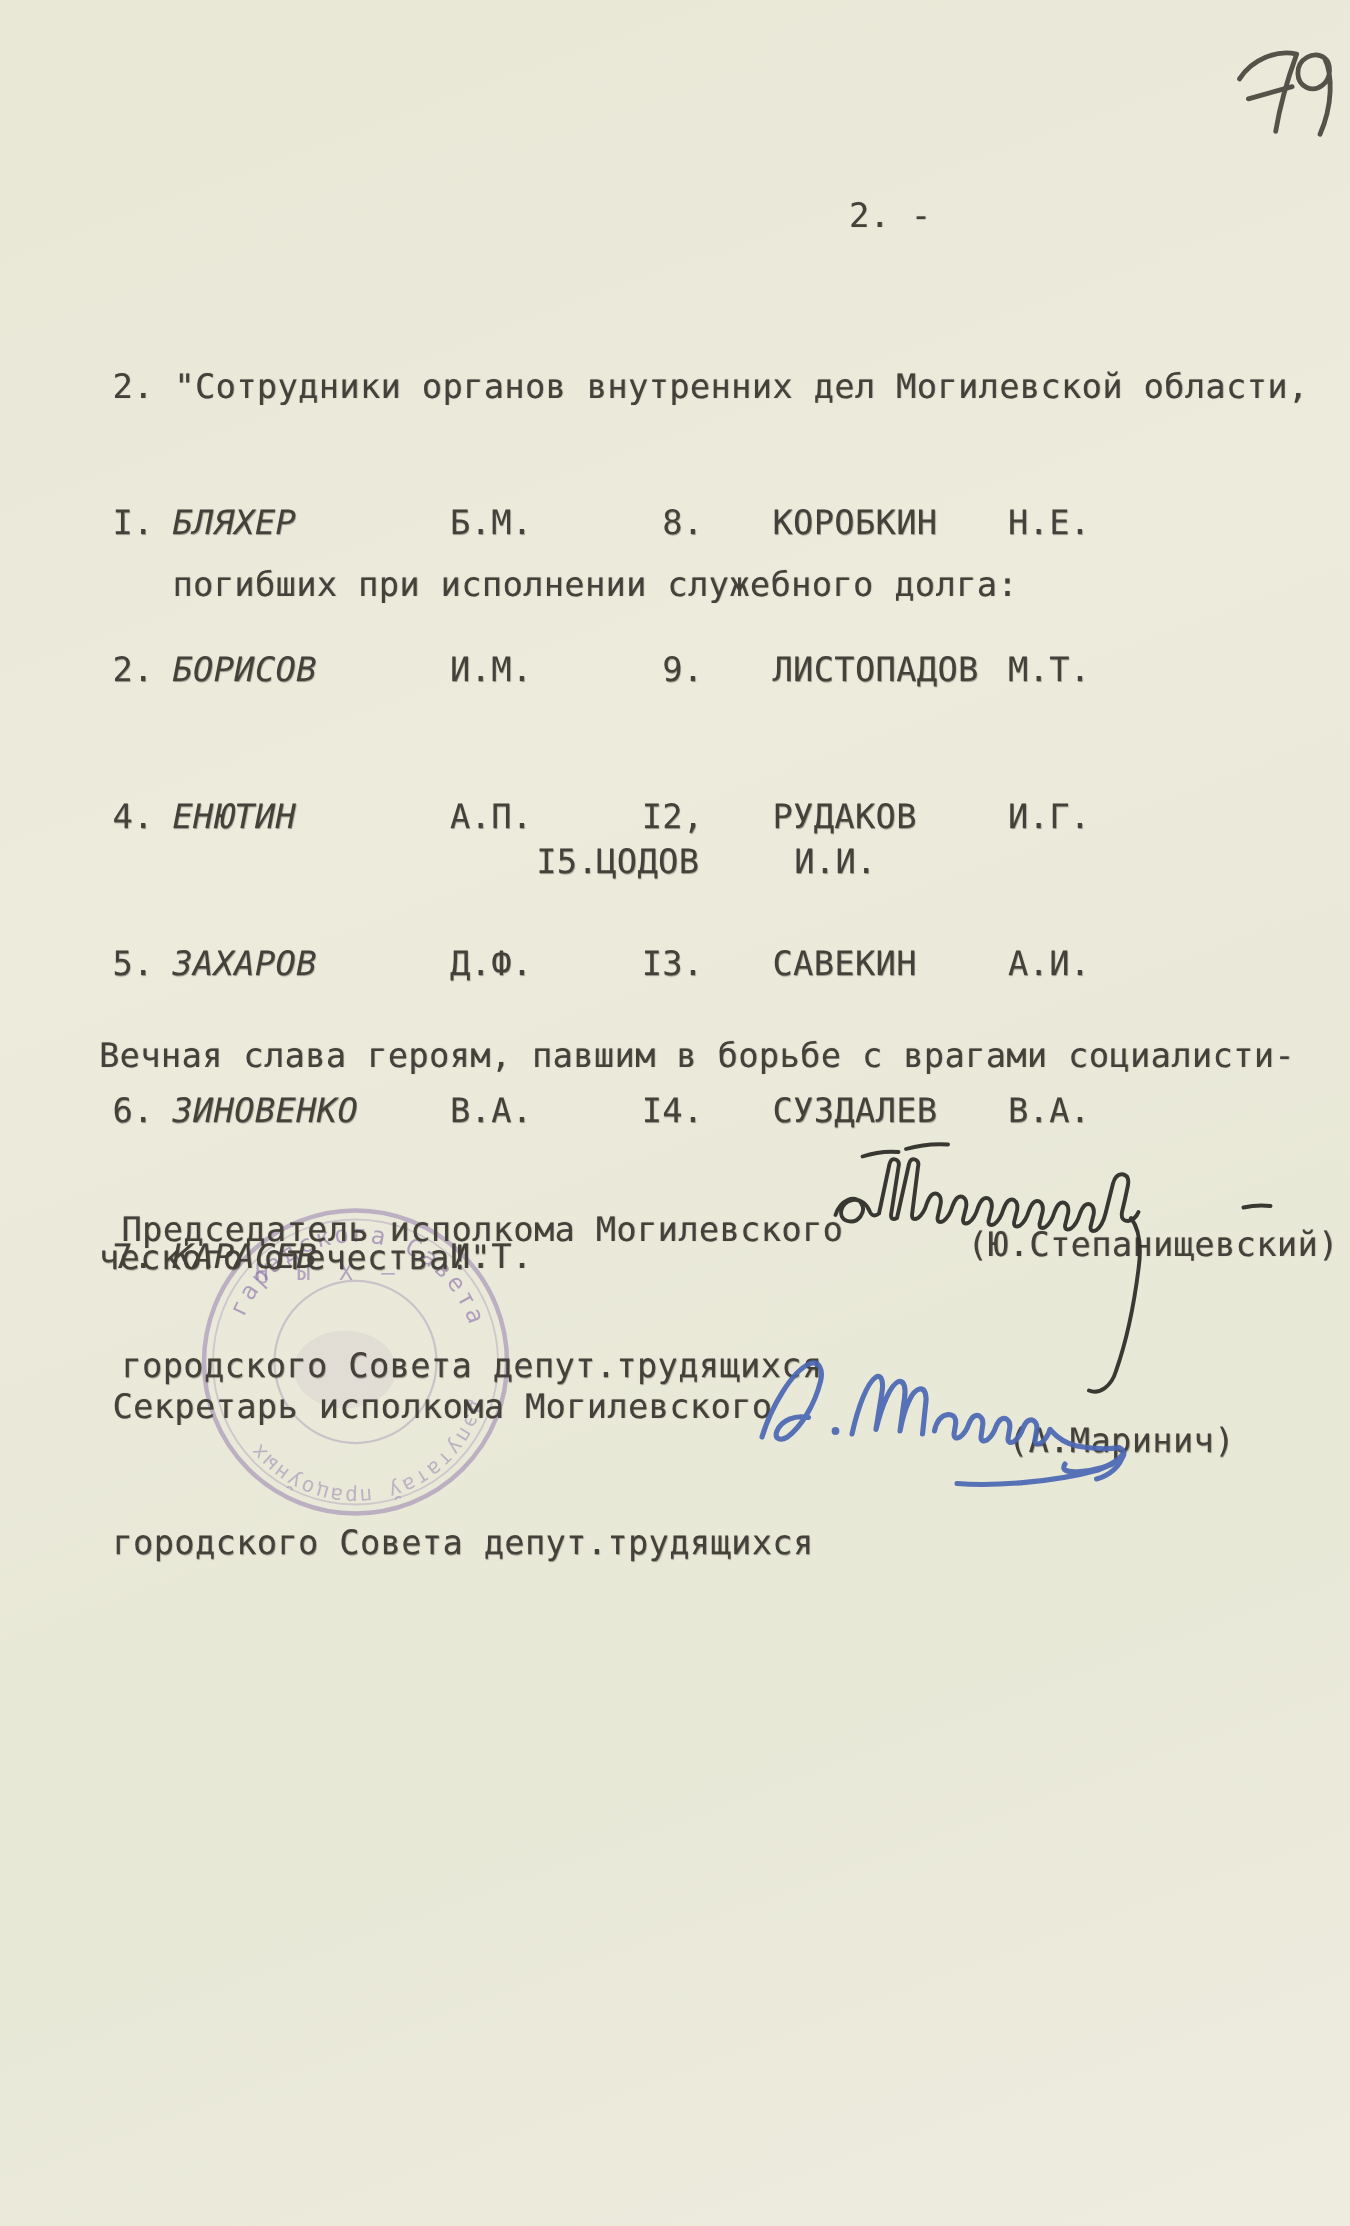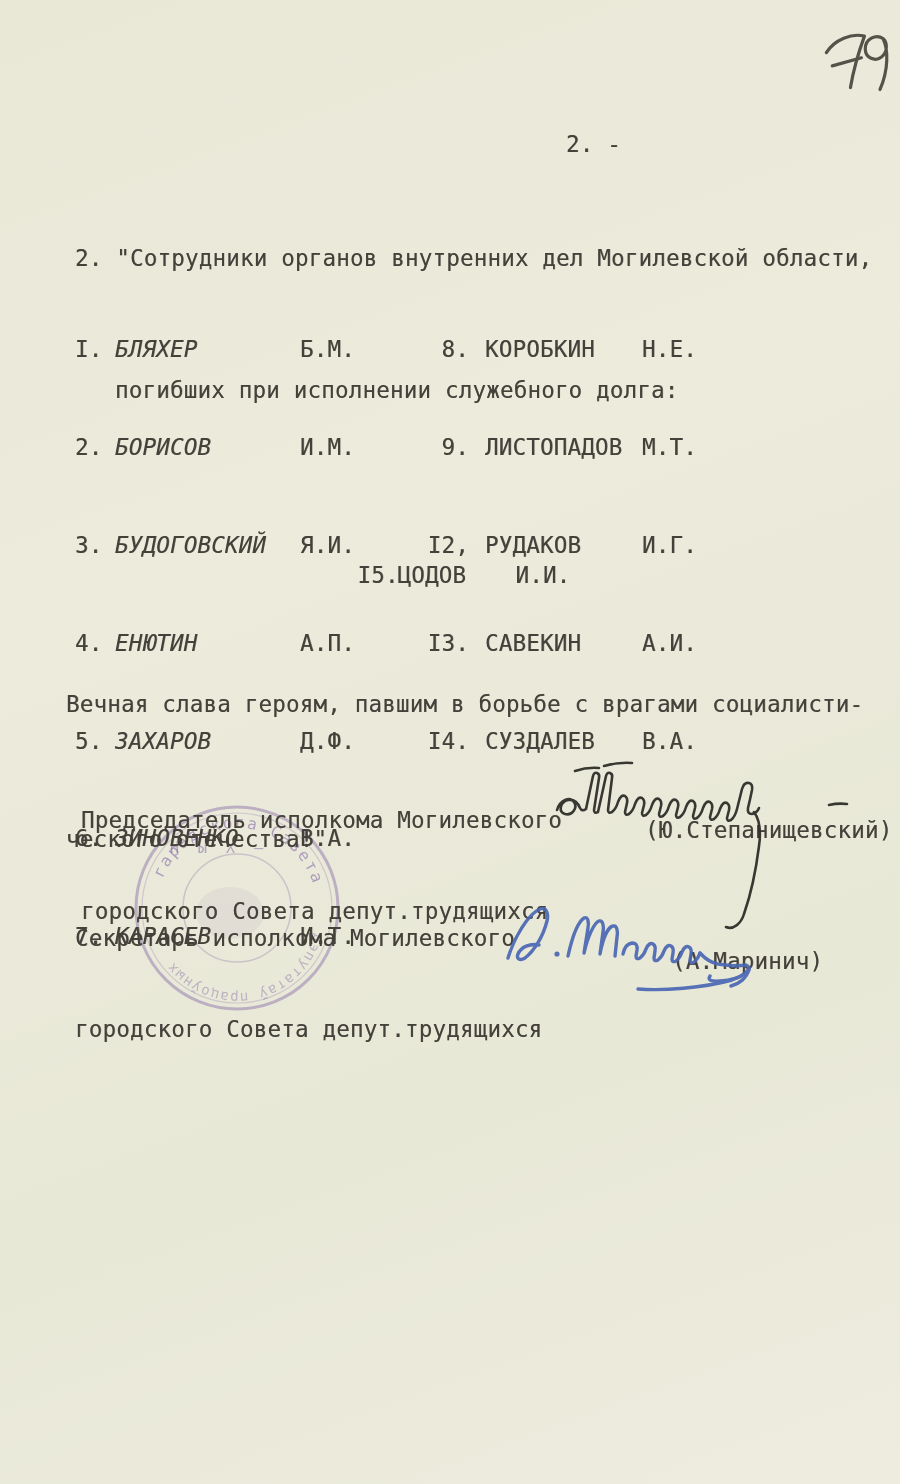--- a/index.html
+++ b/index.html
@@ -18,24 +18,24 @@
   .hand-num{position:absolute;left:818px;top:20px;}
   .intro{left:75px;top:178px;}
   .intro .l2{padding-left:40px;margin-top:36px;}
   .list-col{position:absolute;top:269px;}
   .list-left{left:75px;}
   .list-right{left:425px;}
   .lrow{height:33.9px;line-height:33.9px;white-space:pre;}
   .ln{display:inline-block;width:40px;}
   .ls{display:inline-block;width:185px;font-style:italic;}
   .lnr{display:inline-block;width:44px;text-align:right;margin-right:16px;}
-  .lsr{display:inline-block;width:157px;}
+  .lsr{display:inline-block;width:157px;margin-left:30px;}
   .row15{left:275px;top:527px;}
   .row15 .n15{display:inline-block;width:40px;}
-  .row15 .s15{display:inline-block;width:118px;}
+  .row15 .s15{display:inline-block;width:132px;}
   .slogan{left:66px;top:592px;line-height:45px;}
   .signer1{left:81px;top:745px;line-height:30.2px;}
   .name1{left:645px;top:814px;}
   .signer2{left:75px;top:863px;line-height:30.2px;}
   .name2{left:672px;top:909px;margin-top:36px;}
   .text-layer{position:absolute;inset:0;z-index:2;}
   .stamp-layer{position:absolute;left:130px;top:801px;z-index:1;}
   .sig-black{position:absolute;left:543px;top:746px;z-index:3;}
   .sig-blue{position:absolute;left:498px;top:896px;z-index:3;}
 </style>
@@ -78,21 +78,20 @@
     <div class="typed sheet-num">2. -</div>
 
     <div class="typed intro">
       <div class="l1">2. "Сотрудники органов внутренних дел Могилевской области,</div>
       <div class="l2">погибших при исполнении служебного долга:</div>
     </div>
 
     <div class="typed list-col list-left">
       <div class="lrow"><span class="ln">I.</span><span class="ls">БЛЯХЕР</span><span class="li">Б.М.</span></div>
       <div class="lrow"><span class="ln">2.</span><span class="ls">БОРИСОВ</span><span class="li">И.М.</span></div>
-      <div class="lrow"><span class="ln">3.</span><span class="ls">БУДОГОВСКИЙ</span><span class="li">Я.И.</span></div>
       <div class="lrow"><span class="ln">4.</span><span class="ls">ЕНЮТИН</span><span class="li">А.П.</span></div>
       <div class="lrow"><span class="ln">5.</span><span class="ls">ЗАХАРОВ</span><span class="li">Д.Ф.</span></div>
       <div class="lrow"><span class="ln">6.</span><span class="ls">ЗИНОВЕНКО</span><span class="li">В.А.</span></div>
       <div class="lrow"><span class="ln">7.</span><span class="ls">КАРАСЕВ</span><span class="li">И.Т.</span></div>
     </div>
 
     <div class="typed list-col list-right">
       <div class="lrow"><span class="lnr">8.</span><span class="lsr">КОРОБКИН</span><span class="li">Н.Е.</span></div>
       <div class="lrow"><span class="lnr">9.</span><span class="lsr">ЛИСТОПАДОВ</span><span class="li">М.Т.</span></div>
       <div class="lrow"><span class="lnr">I2,</span><span class="lsr">РУДАКОВ</span><span class="li">И.Г.</span></div>

